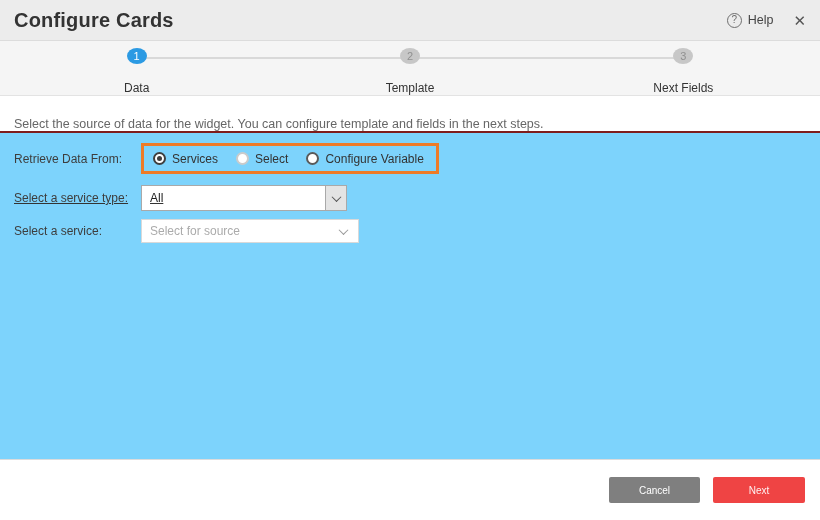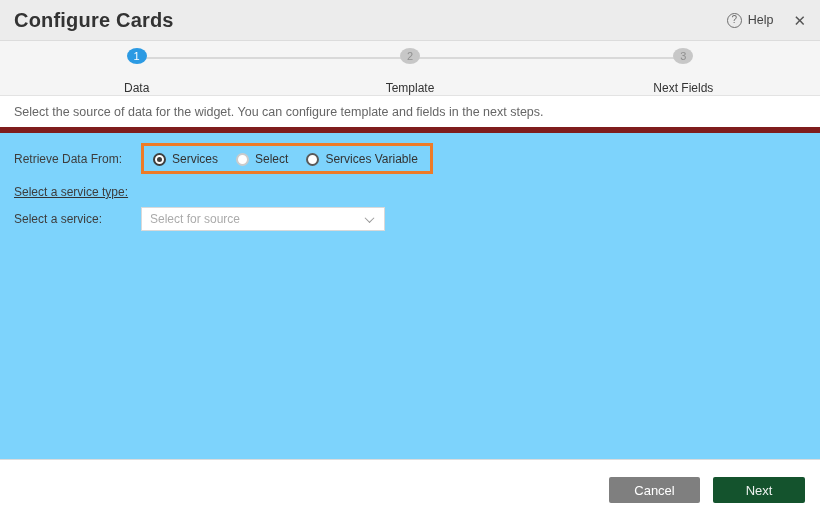--- a/index.html
+++ b/index.html
@@ -40,35 +40,35 @@
     width:20px; height:20px; border-radius:50%;
     display:flex; align-items:center; justify-content:center;
     font-size:11px; line-height:1;
   }
   .step-circle.active { background:#2b9ae3; color:#ffffff; }
   .step-circle.upcoming { background:#c7c7c7; color:#909090; }
   .step-label { margin-top:17px; font-size:12px; color:#333; }
 
   
   .description-row {
-    height:37px; border-bottom:6px solid #7f1d1d; background:#fff;
-    display:flex; align-items:center; padding:0 14px;
+    height:37px; border-bottom:2px solid #7f1d1d; background:#fff;
+    display:flex; align-items:flex-end; padding:0 14px;
   }
   .description-text { font-size:12.5px; color:#666; }
 
   
   .content { flex:1; background:#7dd3fc; padding:10px 0 0 14px; }
   .form-row { display:flex; align-items:center; }
   .form-label { width:127px; font-size:12px; color:#3d3d3d; flex-shrink:0; }
 
   .radio-highlight {
     border:3px solid #ee7b28; height:31px;
     display:inline-flex; align-items:center; padding:0 12px 0 9px; gap:18px;
   }
-  .radio-item { display:flex; align-items:flex-end; gap:6px; cursor:pointer; }
+  .radio-item { display:flex; align-items:flex-start; gap:6px; cursor:pointer; }
   .radio-circle { width:13px; height:13px; border-radius:50%; position:relative; flex-shrink:0; background:#fff; }
   .radio-circle.selected { border:2px solid #3f3f3f; }
   .radio-circle.selected::after {
     content:""; position:absolute; left:2px; top:2px; width:5px; height:5px;
     border-radius:50%; background:#3f3f3f;
   }
   .radio-circle.muted { border:2px solid #cbcbcb; }
   .radio-circle.plain { border:2px solid #5a5a5a; }
   .radio-label { font-size:12px; color:#333; }
 
@@ -82,41 +82,41 @@
   .native-select .select-value { flex:1; font-size:12px; color:#222; padding-left:8px; }
   .native-select .select-btn {
     width:21px; height:100%; background:#e4e4e4; border-left:1px solid #a9a9a9;
     display:flex; align-items:center; justify-content:center;
   }
   .chevron {
     width:7px; height:7px; border-right:1.6px solid #555; border-bottom:1.6px solid #555;
     transform:rotate(45deg) translate(-1px,-1px);
   }
   .flat-select {
-    width:244px; height:24px; border:1px solid #d9d9d9; background:#fff;
+    width:218px; height:24px; border:1px solid #d9d9d9; background:#fff;
     display:flex; align-items:center; cursor:pointer;
   }
   .flat-select .select-placeholder { flex:1; font-size:12px; color:#ababab; padding-left:8px; }
   .flat-select .chevron-thin {
     width:7px; height:7px; border-right:1.3px solid #999; border-bottom:1.3px solid #999;
     transform:rotate(45deg) translate(-1px,-1px); margin-right:11px;
   }
 
   
   .footer {
     height:61px; border-top:1px solid #dcdcdc; background:#fff;
     display:flex; align-items:center; justify-content:flex-end;
     padding-right:15px; gap:13px;
   }
   .btn {
-    height:26px; border:none; border-radius:2px; font-size:13px; cursor:pointer;
+    height:26px; border:none; border-radius:2px; font-size:10px; cursor:pointer;
     font-family:"Liberation Sans","DejaVu Sans",sans-serif;
   }
   .btn-cancel { width:91px; background:#7f7f7f; color:#ffffff; }
-  .btn-next { width:92px; background:#14532d; color:rgba(255,255,255,0.92); cursor:default; }
+  .btn-next { width:92px; background:#ef4444; color:rgba(255,255,255,0.92); cursor:default; }
 </style>
 </head>
 <body>
 
 <div class="dialog">
 
   <div class="titlebar">
     <div class="title">Configure Cards</div>
     <div class="titlebar-right">
       <div class="help-btn">
@@ -155,27 +155,33 @@
         <div class="radio-item">
           <span class="radio-circle selected"></span>
           <span class="radio-label">Services</span>
         </div>
         <div class="radio-item">
           <span class="radio-circle muted"></span>
           <span class="radio-label">Select</span>
         </div>
         <div class="radio-item">
           <span class="radio-circle plain"></span>
-          <span class="radio-label">Services Variable</span>
+          <span class="radio-label">Configure Variable</span>
         </div>
       </div>
     </div>
 
     <div class="form-row row-gap-2">
       <div class="form-label">Select a service type:</div>
+      <div class="native-select">
+        <span class="select-value">All</span>
+        <span class="select-btn">
+          <span class="chevron"></span>
+        </span>
+      </div>
     </div>
 
     <div class="form-row">
       <div class="form-label">Select a service:</div>
       <div class="flat-select">
         <span class="select-placeholder">Select for source</span>
         <span class="chevron-thin"></span>
       </div>
     </div>
 

